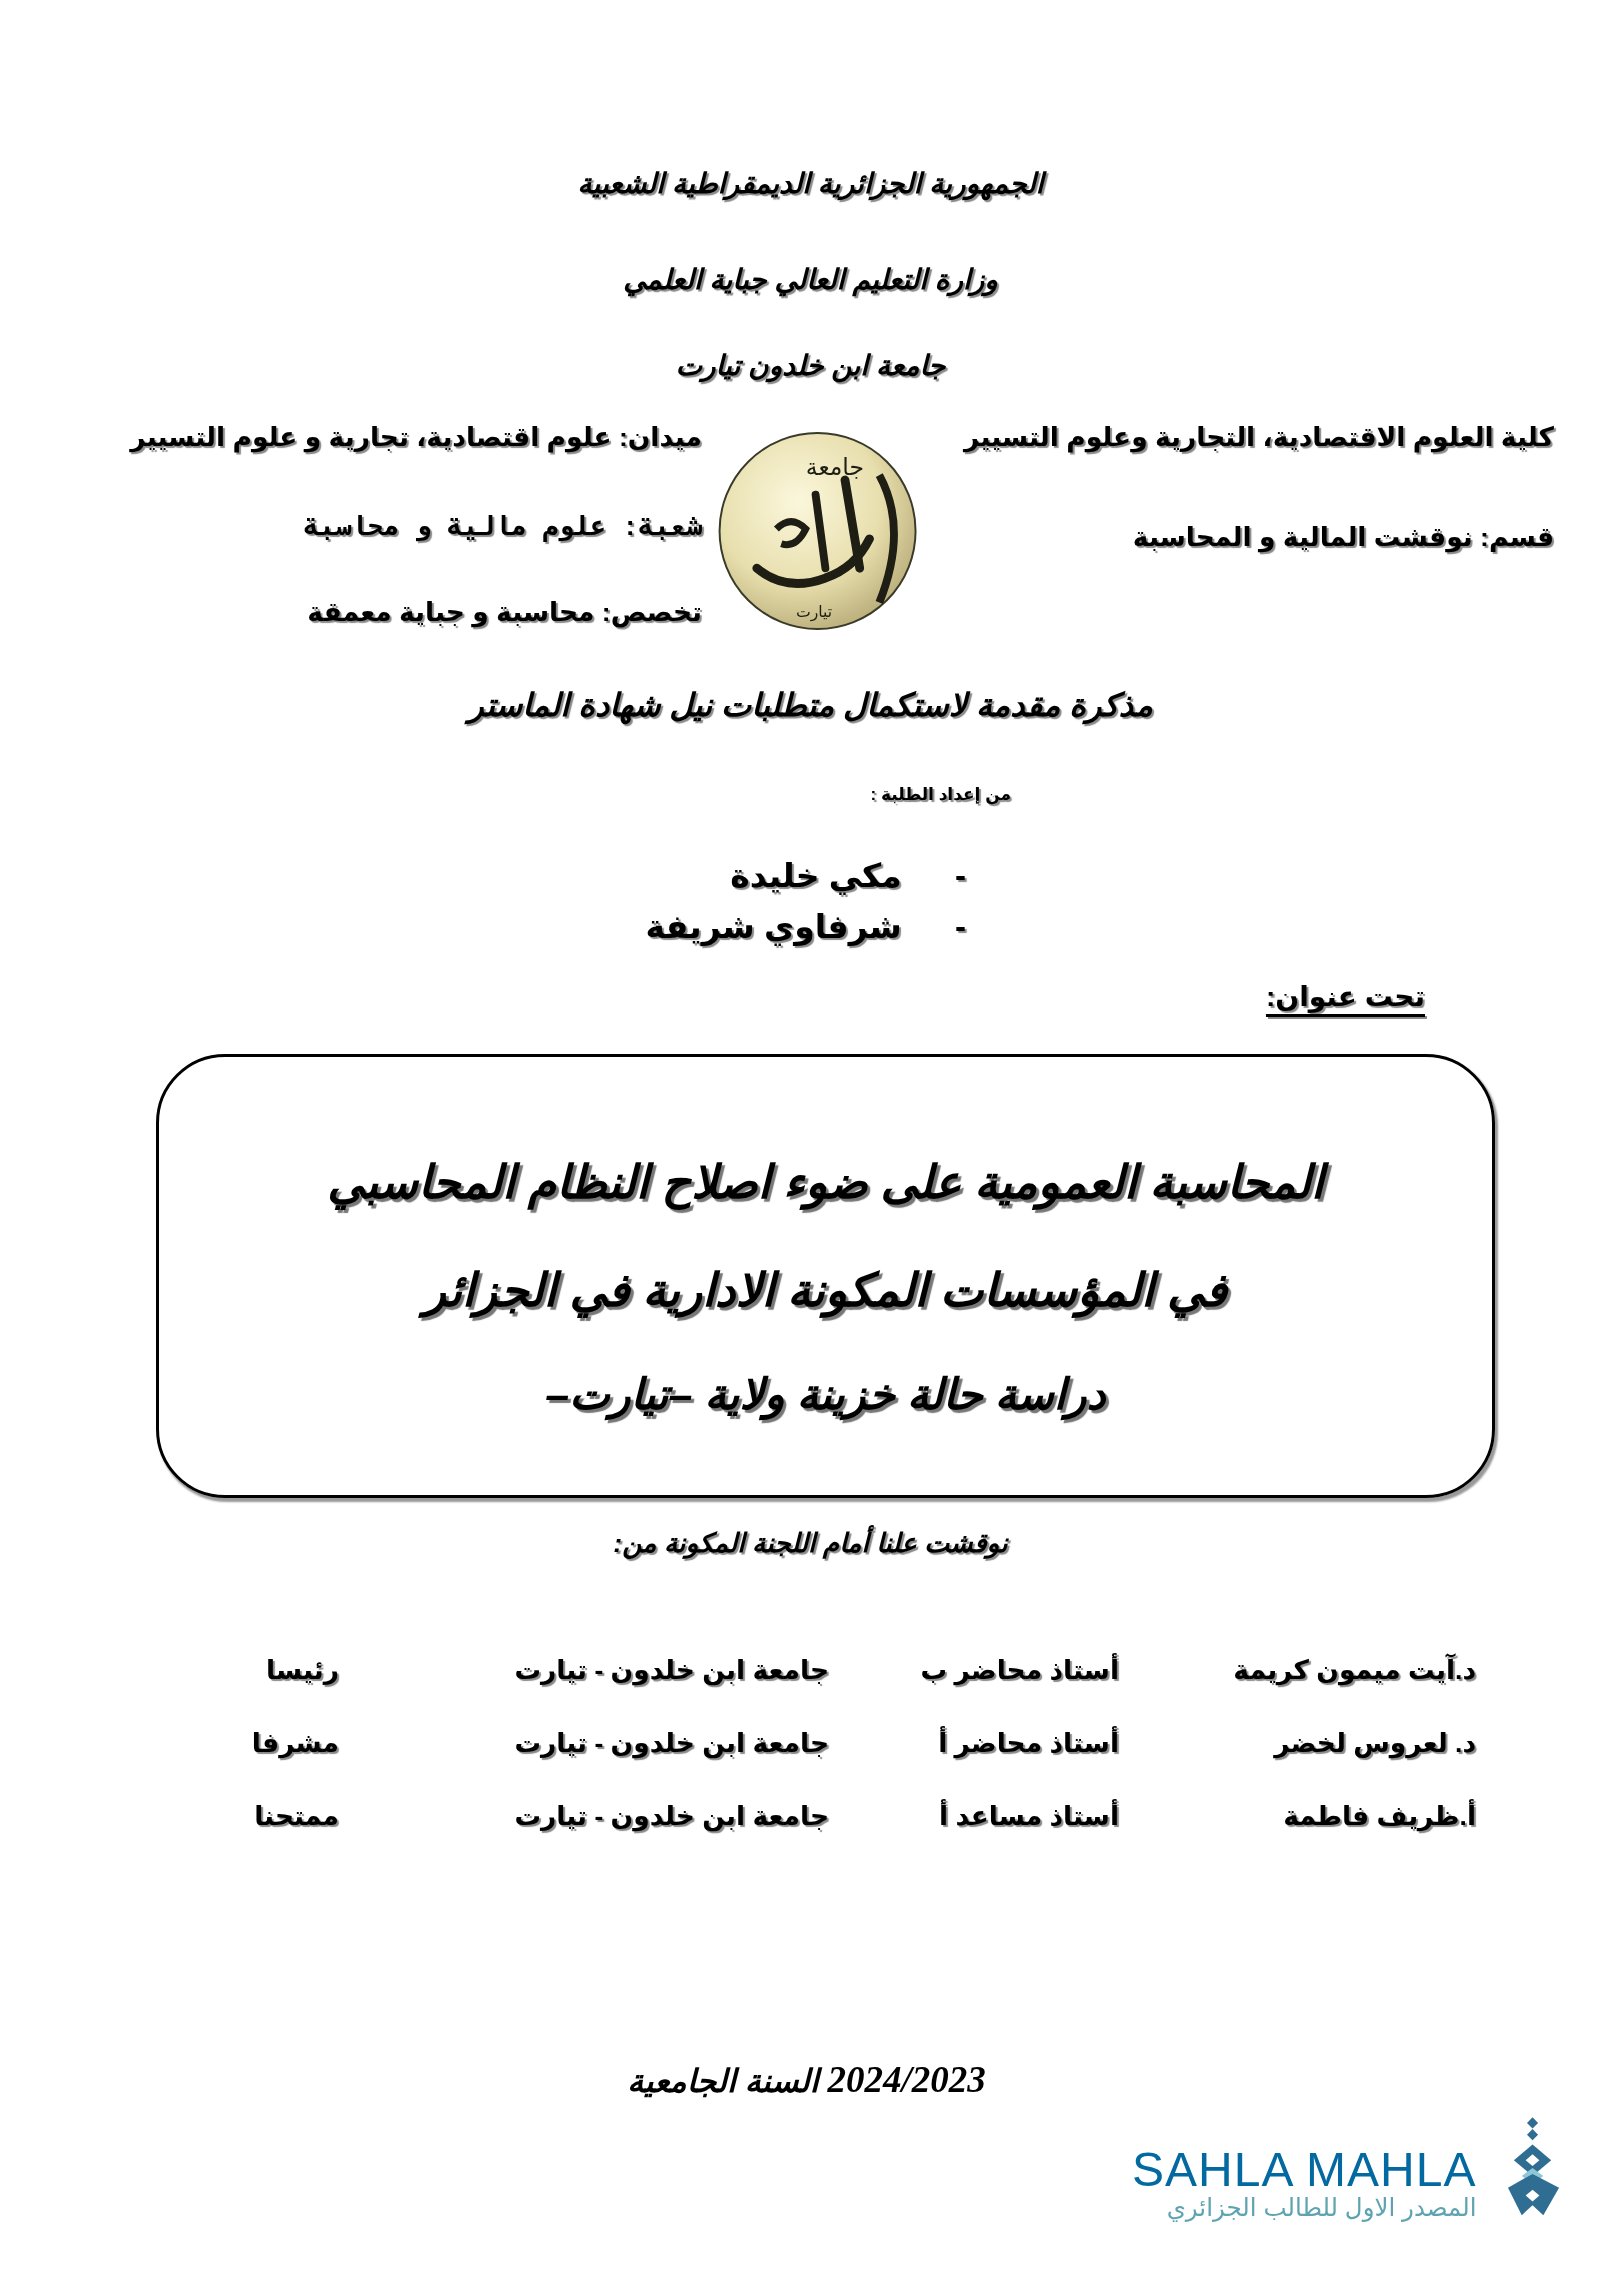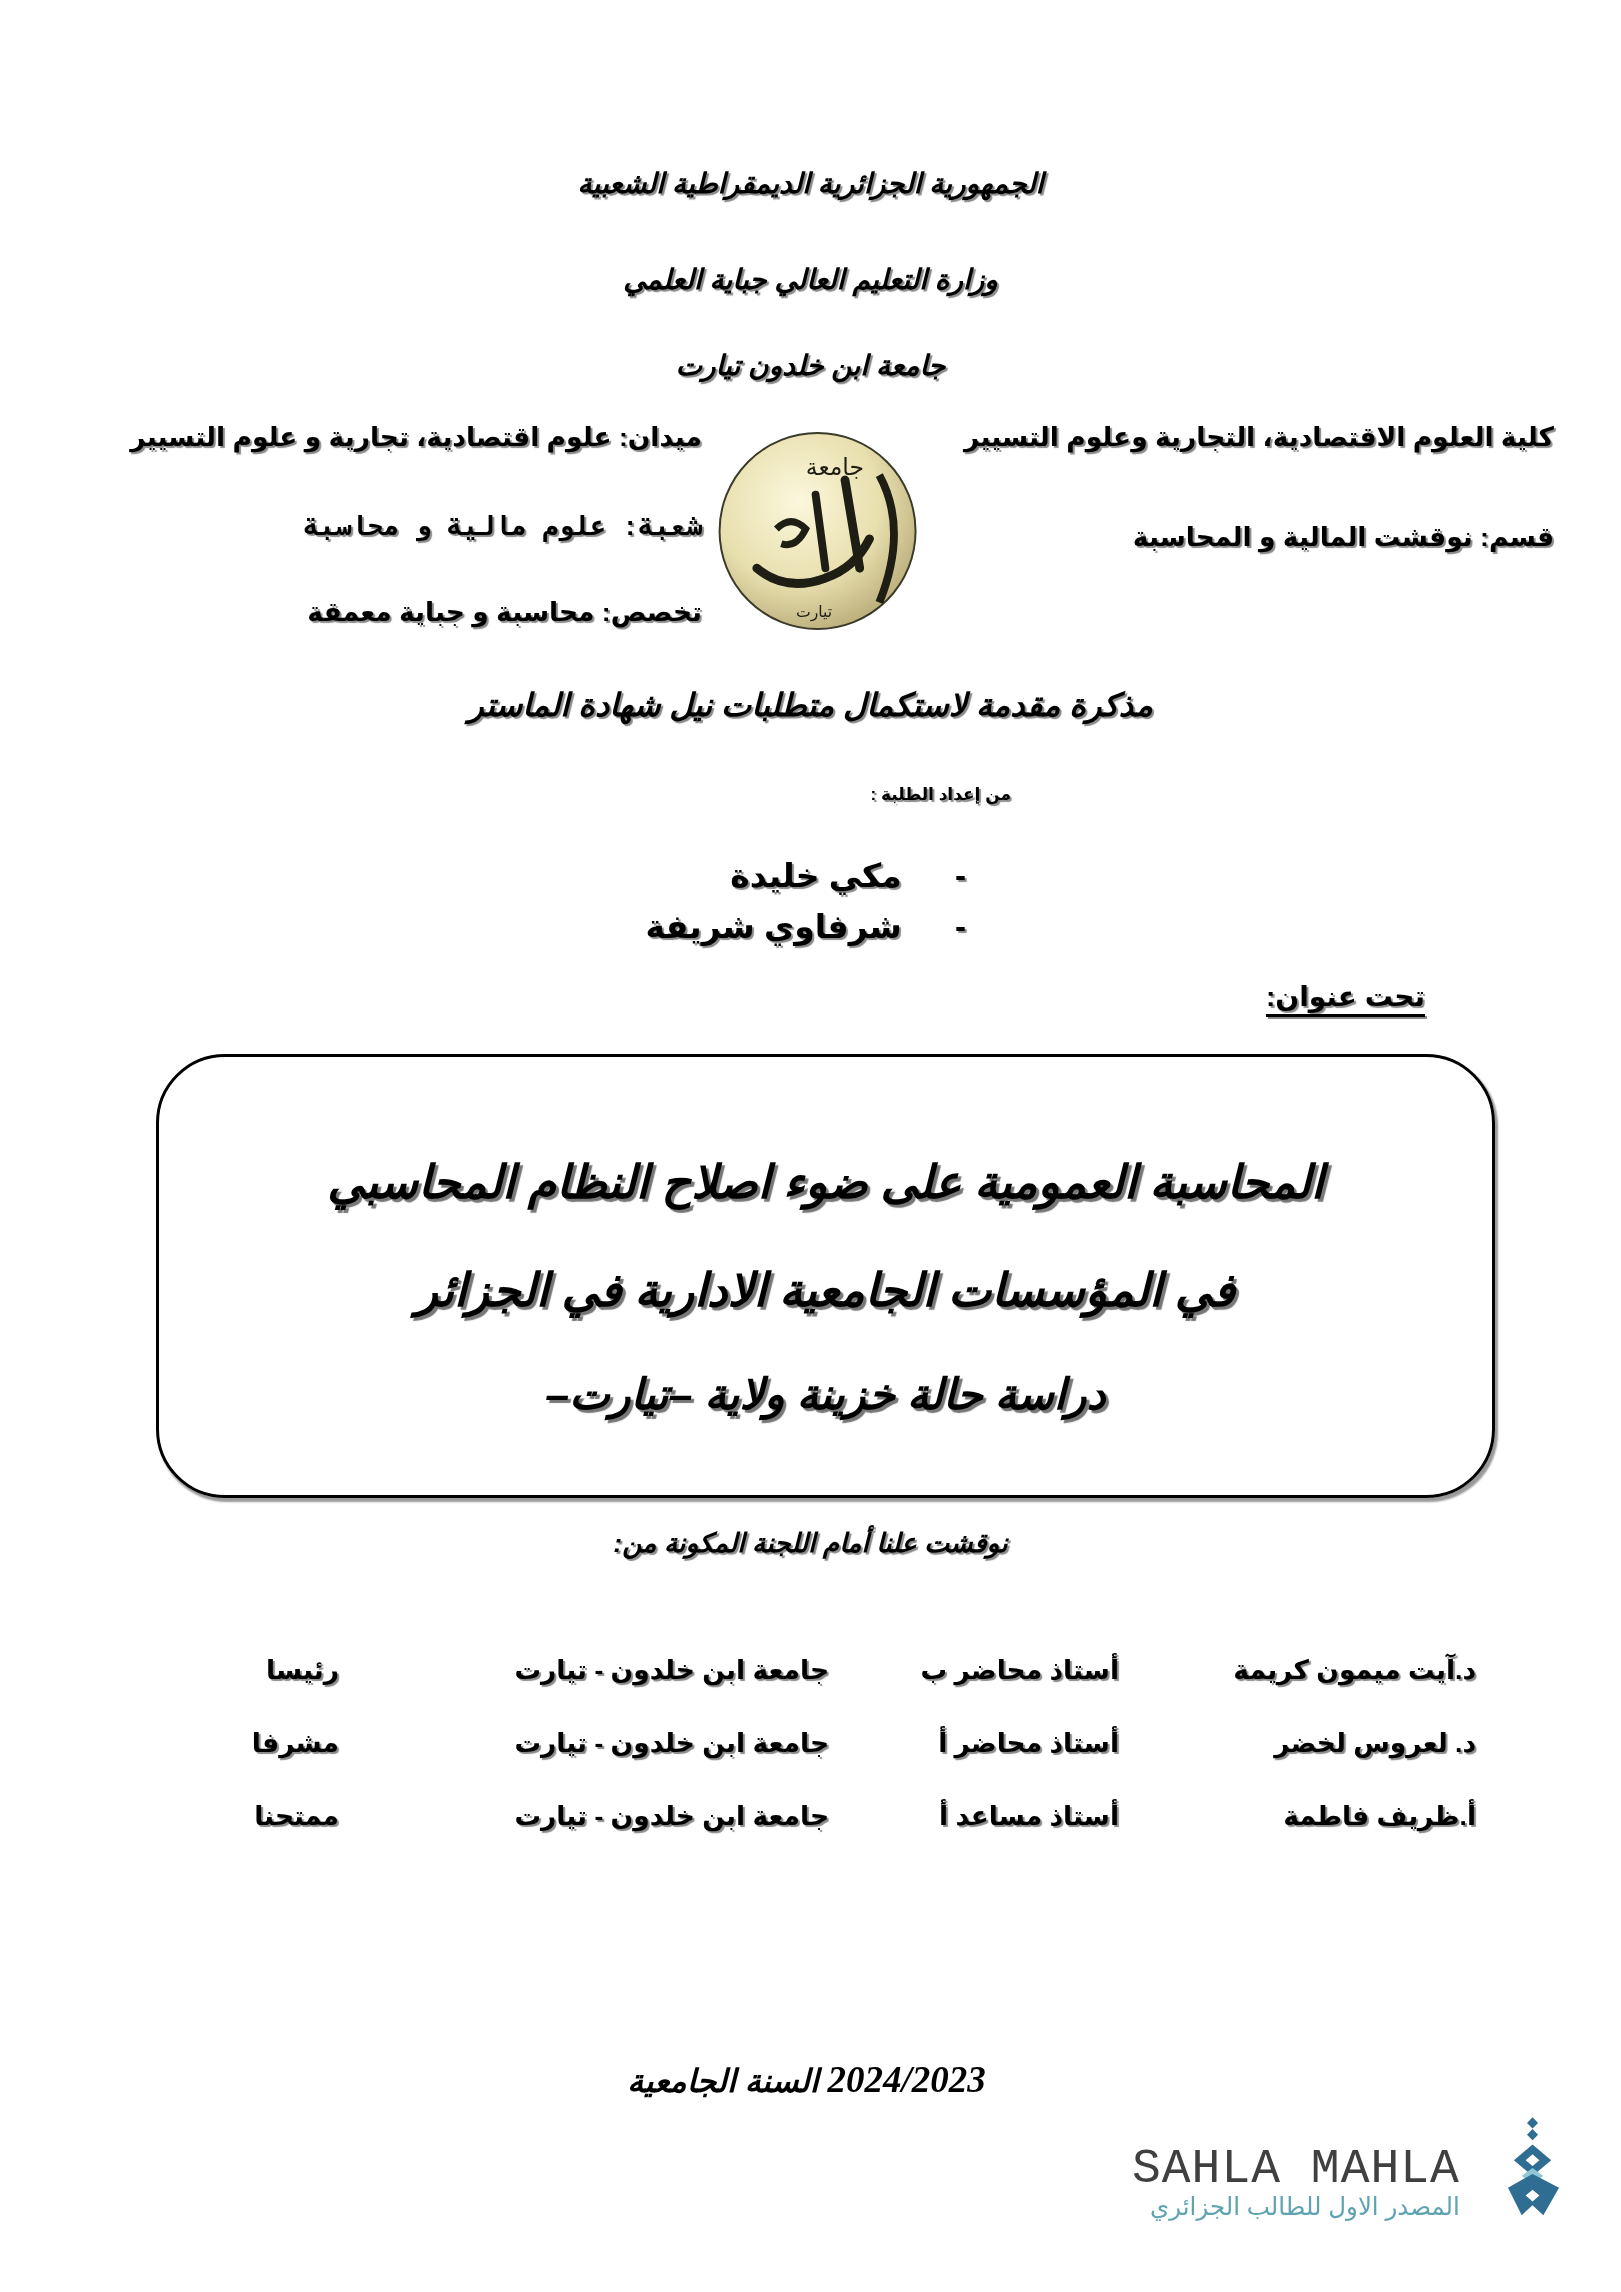--- a/index.html
+++ b/index.html
@@ -23,21 +23,21 @@
               box-shadow:2.9px 3.9px 2px #999; box-sizing:border-box; }
   .t1 { left:0; width:100%; font-size:46px; text-shadow:2.9px 2.9px 1px #777; }
   .t2 { left:0; width:100%; font-size:43px; text-shadow:2.9px 2.9px 1px #777; }
   .disc { left:0; width:1621px; font-size:26.5px; }
 
   .jury-cell { font-size:26.5px; white-space:nowrap; }
   .year { left:0; width:1621px; font-size:32px; }
   .year .num { font-family:"Liberation Serif", serif; font-size:37px; }
 
   .sm { left:1132px; top:2142px; }
-  .sm-title { font-size:48px; color:#404040; letter-spacing:1px; font-family:Liberation Mono, monospace; white-space:nowrap; }
+  .sm-title { font-size:48px; color:#0369a1; letter-spacing:1px; font-family:Liberation Sans, sans-serif; white-space:nowrap; }
   .sm-sub { font-size:24.5px; color:#5ea3b0; white-space:nowrap; margin-top:-3.9px; }
 </style>
 </head>
 <body>
 
 <div class="abs hdr c rtl b sh" style="top:167px;">الجمهورية الجزائرية الديمقراطية الشعبية</div>
 <div class="abs hdr c rtl b sh" style="top:263px;">وزارة التعليم العالي جباية العلمي</div>
 <div class="abs hdr c rtl b sh" style="top:349px;">جامعة ابن خلدون تيارت</div>
 
 <div class="abs side rtl b sh" style="right:67px; top:421px;">كلية العلوم الاقتصادية، التجارية وعلوم التسيير</div>
@@ -78,21 +78,21 @@
 <div class="abs student rtl b sh" style="right:655px; top:907px;">
   <span>-</span>
   <span style="display:inline-block; width:35px;"></span>
   <span>شرفاوي شريفة</span>
 </div>
 
 <div class="abs under rtl b sh" style="right:196px; top:980px;">تحت عنوان:</div>
 
 <div class="abs titlebox">
   <div class="abs t1 c rtl b" style="top:98px;">المحاسبة العمومية على ضوء اصلاح النظام المحاسبي</div>
-  <div class="abs t1 c rtl b" style="top:206px;">في المؤسسات الجامعية الادارية في الجزائر</div>
+  <div class="abs t1 c rtl b" style="top:206px;">في المؤسسات المكونة الادارية في الجزائر</div>
   <div class="abs t2 c rtl b" style="top:312px;">دراسة حالة خزينة ولاية –تيارت–</div>
 </div>
 
 <div class="abs disc c rtl b sh" style="top:1527px;">نوقشت علنا أمام اللجنة المكونة من:</div>
 
 <div>
   <div>
     <div class="abs jury-cell rtl b sh" style="right:145px; top:1654px;">د.آيت ميمون كريمة</div>
     <div class="abs jury-cell rtl b sh" style="right:502px; top:1654px;">أستاذ محاضر ب</div>
     <div class="abs jury-cell rtl b sh" style="right:792px; top:1654px;">جامعة ابن خلدون - تيارت</div>

